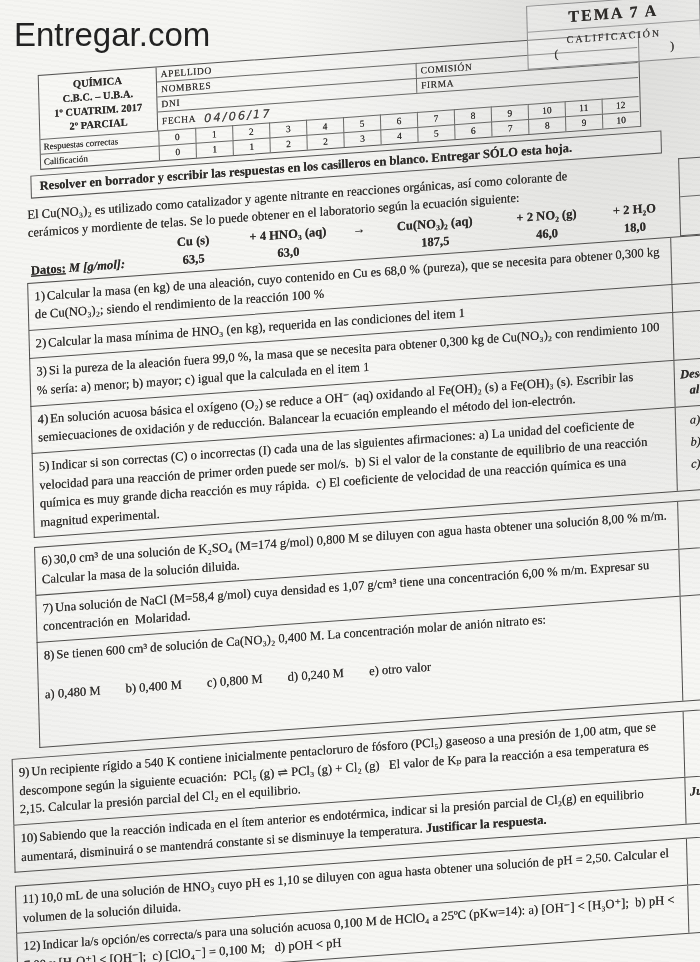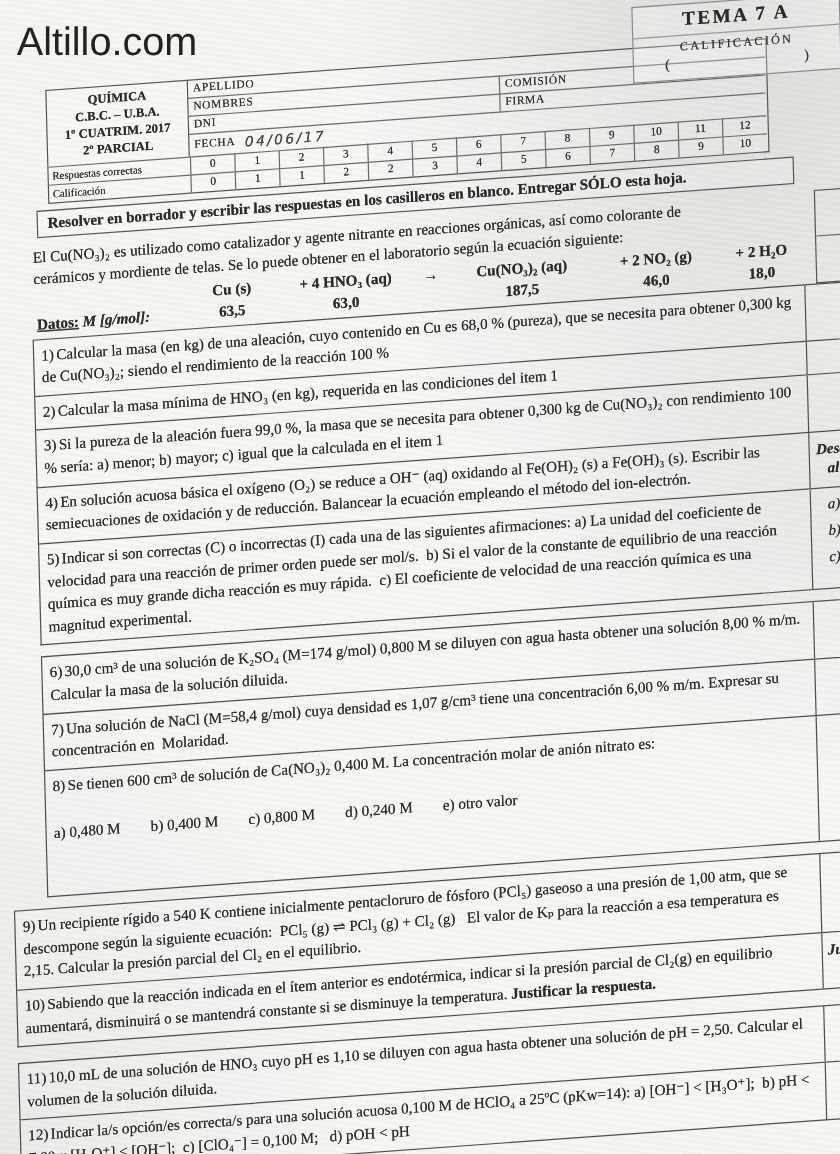--- a/index.html
+++ b/index.html
@@ -90,21 +90,21 @@
     padding:6px 2px;line-height:1.3;}
   .q-ann-list{font-style:italic;font-size:12.2px;padding:4px 0 0 14px;line-height:1.5;}
   .q-options{white-space:pre;font-size:12.6px;margin-top:2px;}
   .gap8{margin-top:9px;}
   .gap12{margin-top:13px;}
   .shift1{margin-left:-28px;}
 </style>
 </head>
 <body>
 
-<div class="watermark">Altillo.com</div>
+<div class="watermark">Entregar.com</div>
 
 <div class="sheet">
 
   <div class="tema-box">
     <div class="tema-title">TEMA 7 A</div>
     <div class="calif-label">CALIFICACIÓN</div>
     <div class="calif-parens">
       <span>(</span>
       <span>)</span>
     </div>

